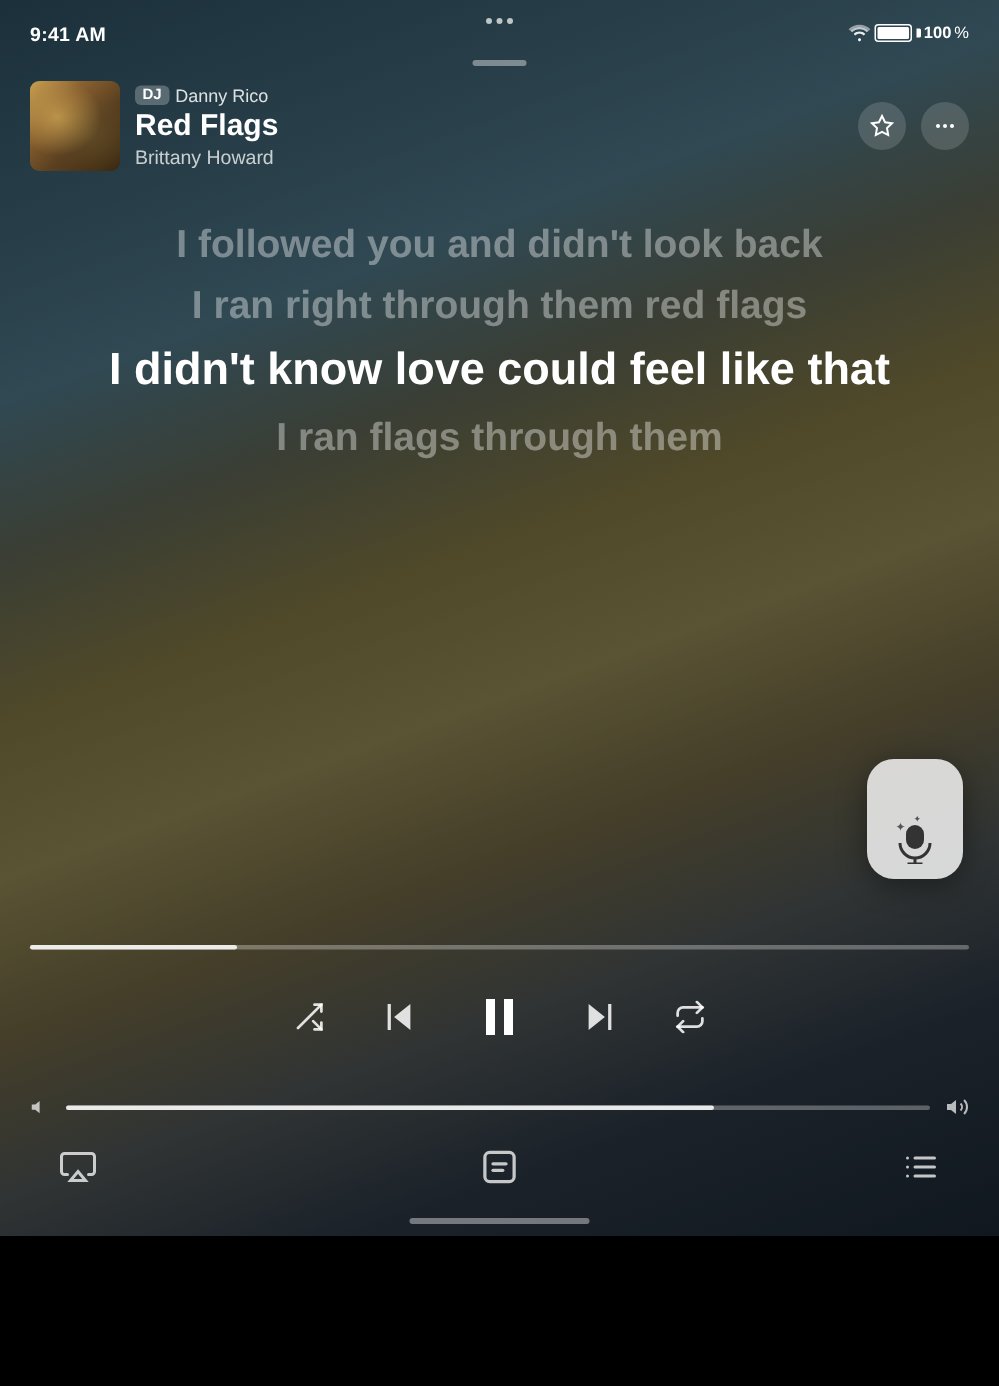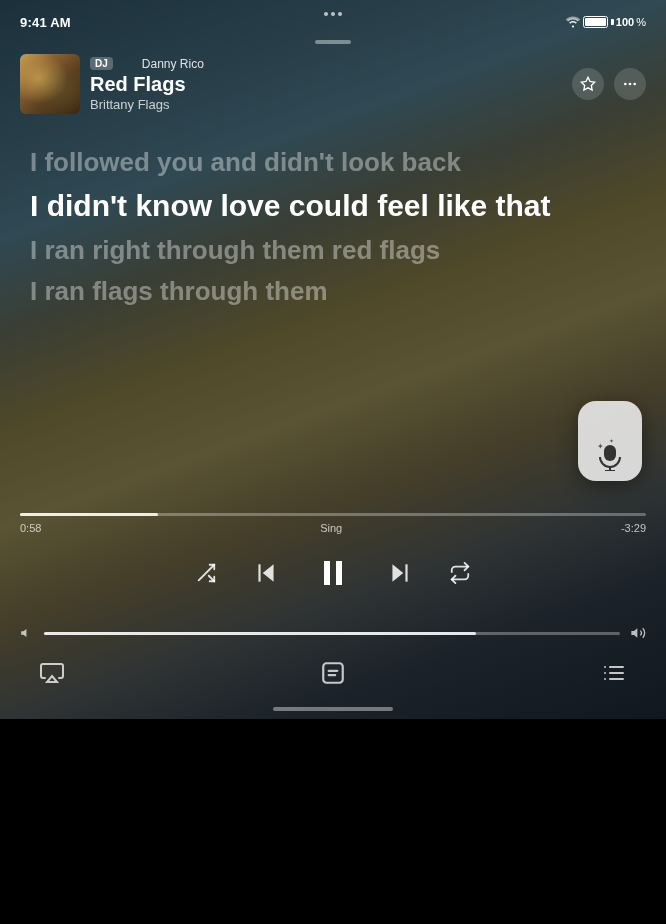--- a/index.html
+++ b/index.html
@@ -33,21 +33,21 @@
 
     #bg-overlay {
       position: absolute;
       inset: 0;
       background: rgba(0,0,0,0.35);
     }
 
     .screen {
       position: relative;
       width: 666px;
-      height: 719px;
+      height: 824px;
       overflow: hidden;
     }
 
     
     .status-bar {
       position: absolute;
       top: 0;
       left: 0;
       right: 0;
       height: 36px;
@@ -190,21 +190,20 @@
       padding: 1px 5px;
       font-size: 10px;
       color: #fff;
       font-weight: 600;
     }
 
     .dj-name {
       font-size: 12px;
       color: rgba(255,255,255,0.85);
       font-weight: 500;
-      margin-left: 25px;
     }
 
     .track-title {
       font-size: 20px;
       font-weight: 700;
       color: #fff;
       line-height: 1.2;
     }
 
     .track-artist {
@@ -242,20 +241,21 @@
       padding: 10px 30px;
       overflow: hidden;
       z-index: 5;
     }
 
     .lyric-line {
       font-size: 26px;
       font-weight: 600;
       line-height: 1.35;
       margin-bottom: 6px;
+      text-align: center;
     }
 
     .lyric-past {
       color: rgba(255,255,255,0.38);
     }
 
     .lyric-active {
       color: #fff;
       font-size: 30px;
       font-weight: 800;
@@ -467,21 +467,21 @@
     <div class="album-info">
       <div class="album-art">
         <div class="album-art-detail"></div>
       </div>
       <div class="track-info">
         <div class="track-dj">
           <span class="dj-badge">DJ</span>
           <span class="dj-name">Danny Rico</span>
         </div>
         <div class="track-title">Red Flags</div>
-        <div class="track-artist">Brittany Flags</div>
+        <div class="track-artist">Brittany Howard</div>
       </div>
     </div>
     <div class="header-actions">
       <button class="action-btn">
         <svg width="16" height="16" viewBox="0 0 24 24" fill="none" stroke="white" stroke-width="2">
           <polygon points="12,2 15.09,8.26 22,9.27 17,14.14 18.18,21.02 12,17.77 5.82,21.02 7,14.14 2,9.27 8.91,8.26"></polygon>
         </svg>
       </button>
       <button class="action-btn">
         <svg width="16" height="16" viewBox="0 0 24 24" fill="white">
@@ -489,49 +489,44 @@
             <circle cx="12" cy="12" r="2"></circle>
             <circle cx="19" cy="12" r="2"></circle>
         </svg>
       </button>
     </div>
   </div>
 
   <div class="lyrics-container">
     <div class="lyric-line lyric-past">I followed you and didn't look back</div>
 
+    <div class="lyric-line lyric-future">I ran right through them red flags</div>
+
     <div class="lyric-line lyric-active">
       <span style="font-weight:900;">I didn't know love </span><span style="font-weight:600;">could feel like that</span>
     </div>
-
-    <div class="lyric-line lyric-future">I ran right through them red flags</div>
     <div class="lyric-line lyric-future">I ran flags through them</div>
   </div>
 
   <div class="mic-button">
     <svg width="30" height="36" viewBox="0 0 30 36" fill="none">
 
       <text x="2" y="14" font-size="8" fill="#555">✦</text>
       <text x="14" y="8" font-size="6" fill="#555">✦</text>
 
       <rect x="9" y="10" width="12" height="16" rx="6" fill="#333"></rect>
       <path d="M5 22c0 5.52 4.48 10 10 10s10-4.48 10-10" stroke="#333" stroke-width="2" fill="none"></path>
       <line x1="15" y1="32" x2="15" y2="36" stroke="#333" stroke-width="2"></line>
       <line x1="10" y1="36" x2="20" y2="36" stroke="#333" stroke-width="2"></line>
     </svg>
   </div>
 
   <div class="progress-area">
     <div class="progress-track">
       <div class="progress-fill"></div>
-    </div>
-    <div class="progress-labels">
-      <span class="progress-time">0:58</span>
-      <span class="progress-mode">Sing</span>
-      <span class="progress-remaining">-3:29</span>
     </div>
   </div>
 
   <div class="playback-controls">
     <button class="ctrl-btn">
       <svg width="22" height="22" viewBox="0 0 24 24" fill="none" stroke="rgba(255,255,255,0.85)" stroke-width="2" stroke-linecap="round">
         <polyline points="16,3 21,3 21,8"></polyline>
           <line x1="4" y1="20" x2="21" y2="3"></line>
         <polyline points="21,16 21,21 16,21"></polyline>
           <line x1="15" y1="15" x2="21" y2="21"></line>

